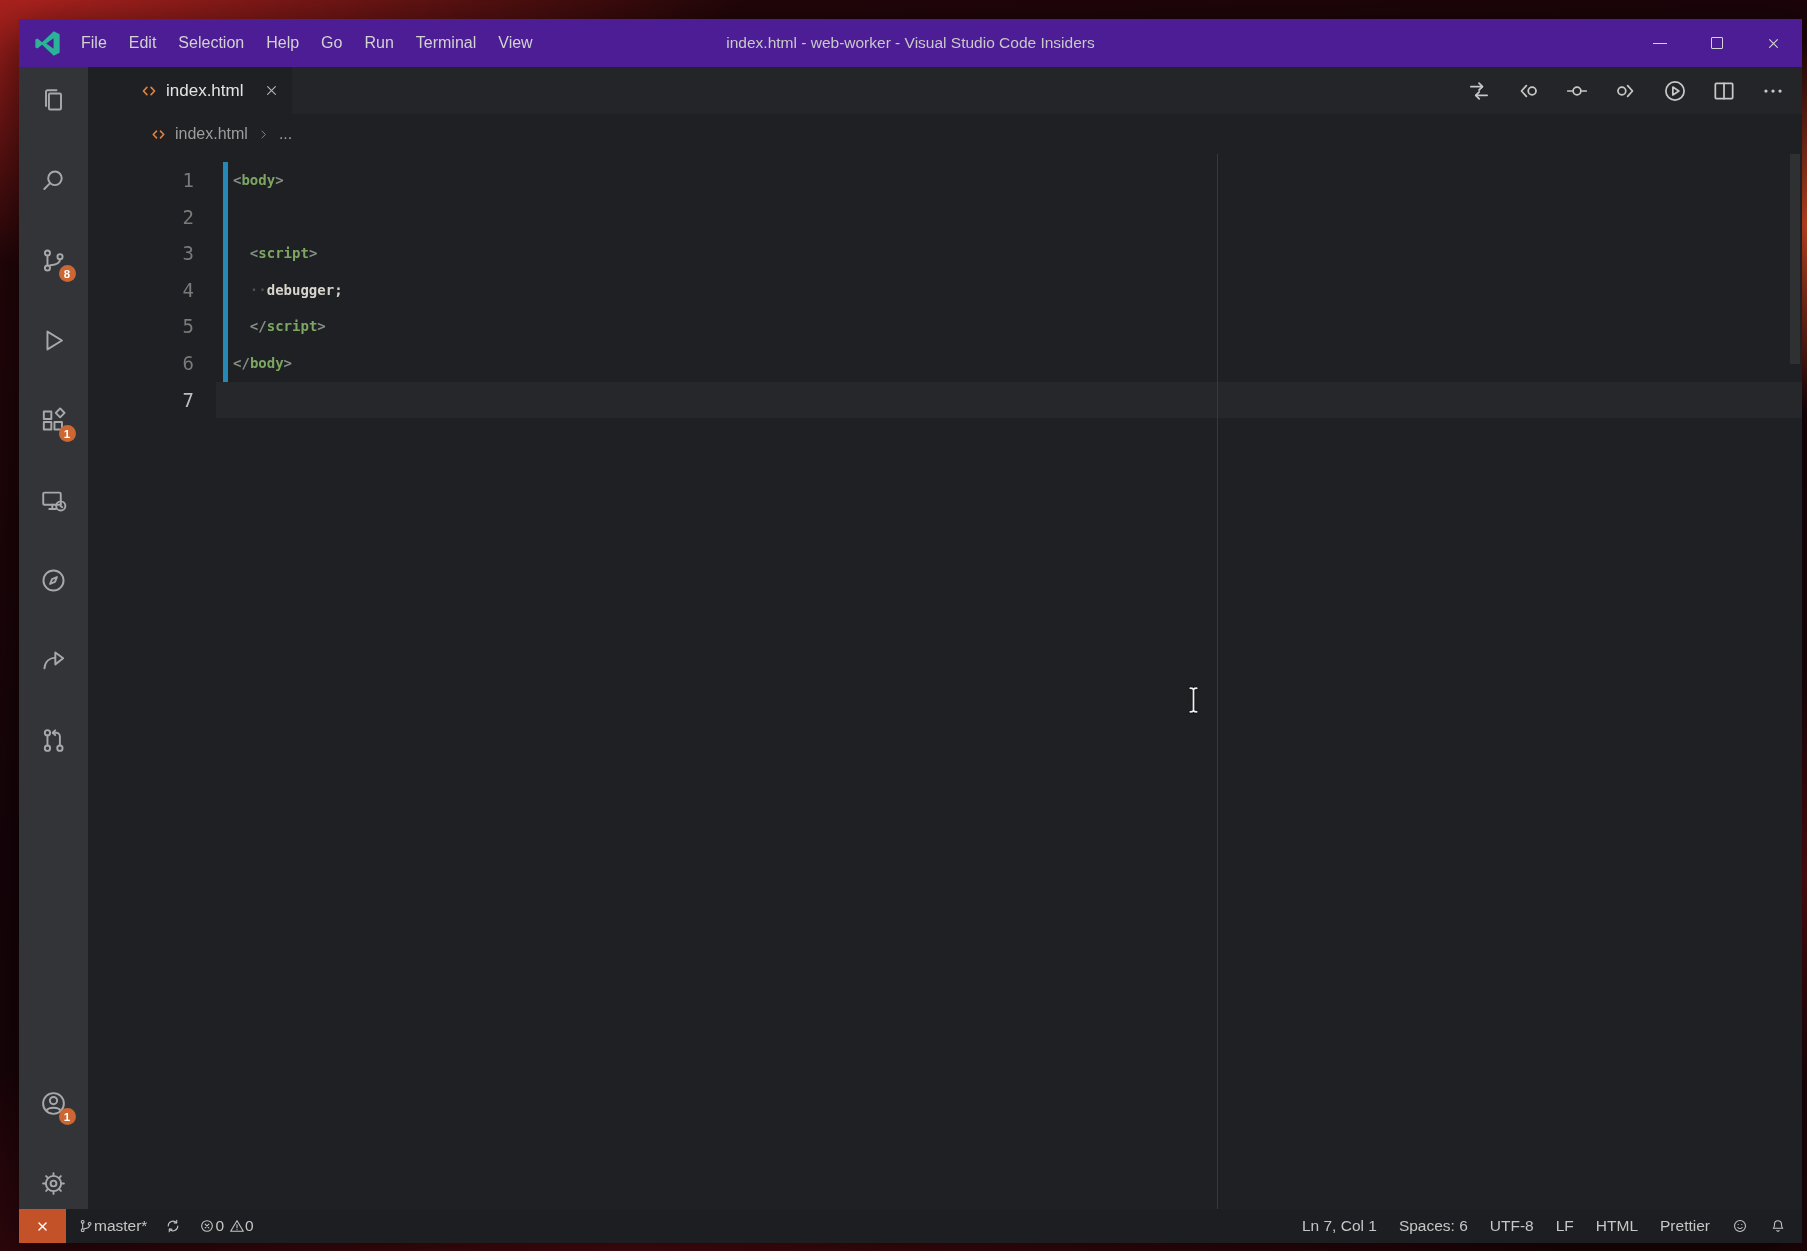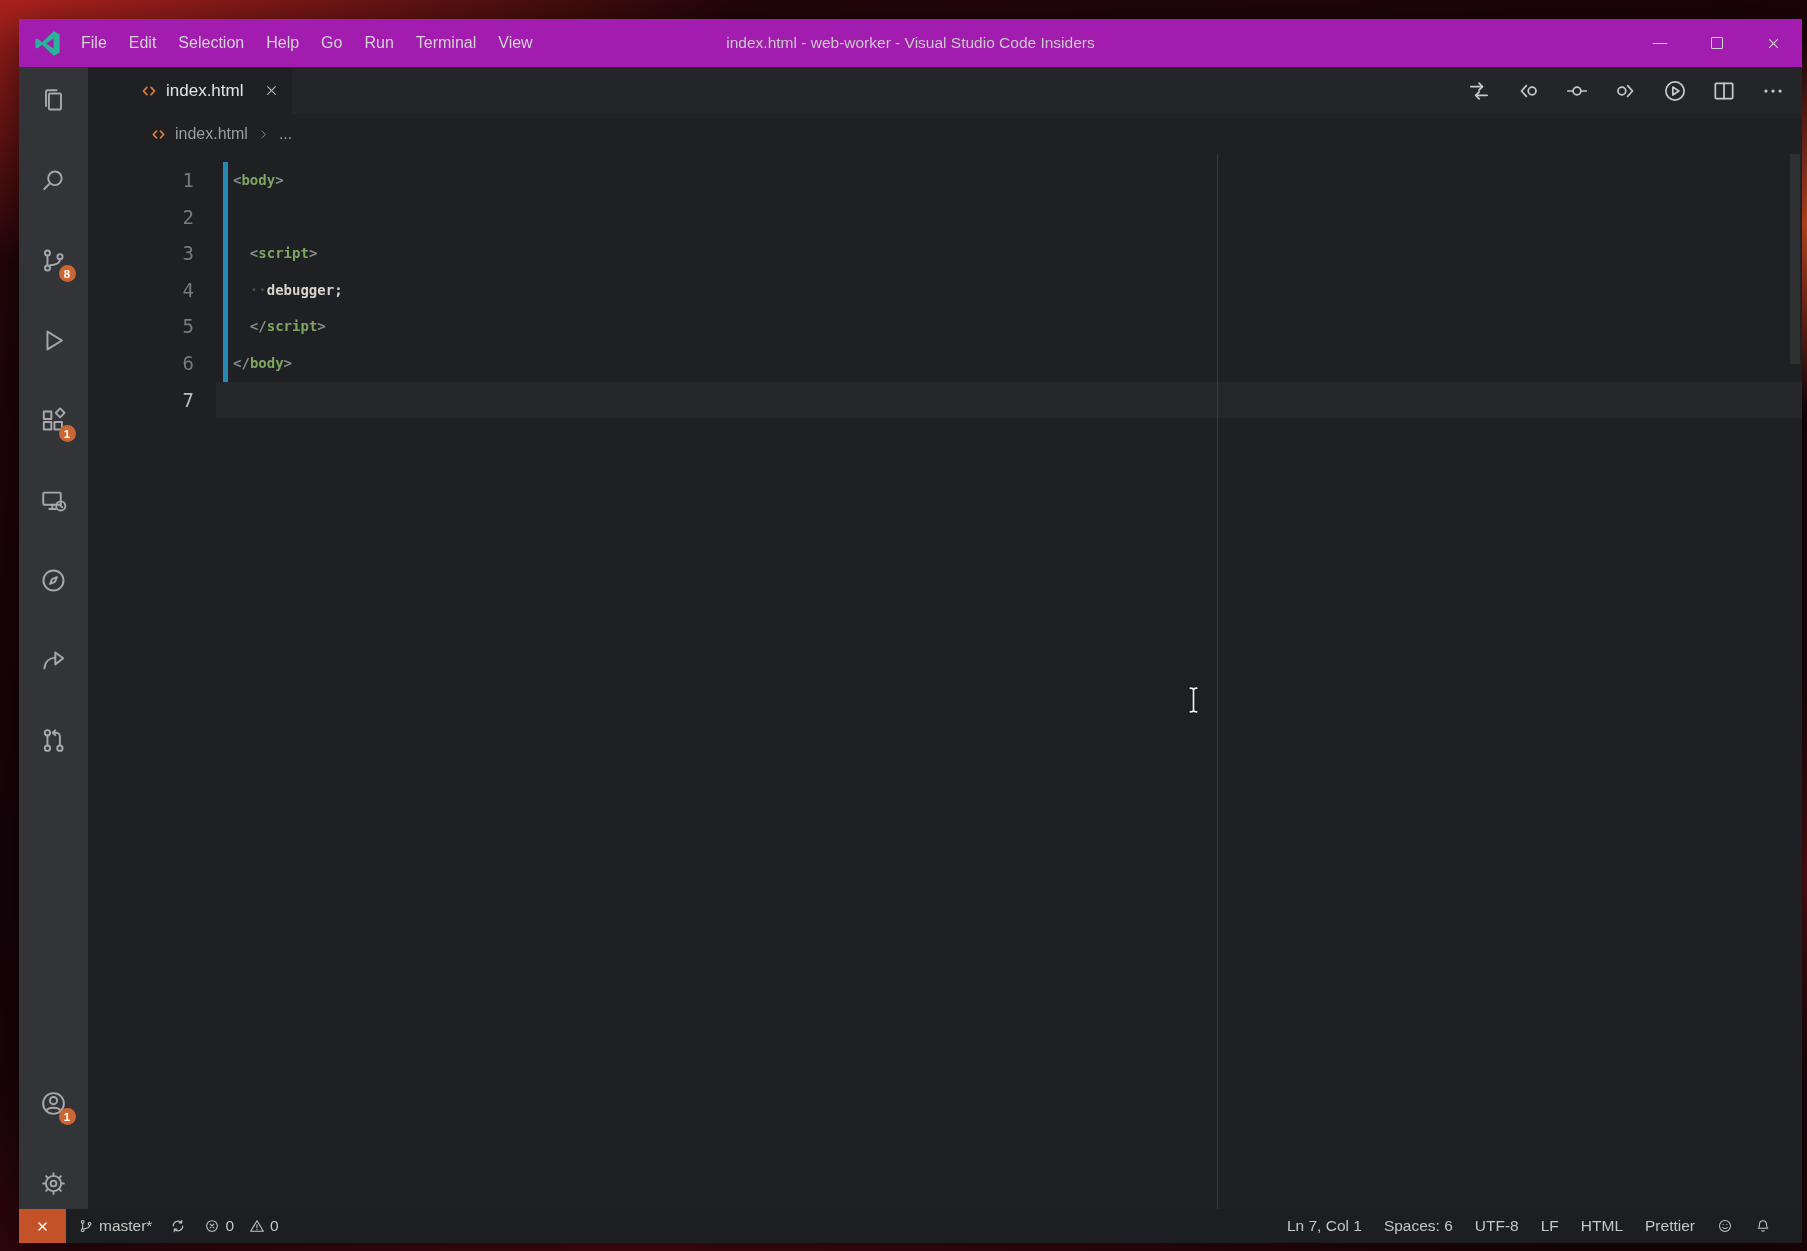--- a/index.html
+++ b/index.html
@@ -18,21 +18,21 @@
   .icon { display:inline-flex; align-items:center; justify-content:center; }
   .icon svg { width:100%; height:100%; display:block; }
 
   .window {
     position:absolute; left:19px; top:19px; width:1783px; height:1224px;
     background:#1f2023; box-shadow:0 10px 48px rgba(0,0,0,.65);
     display:flex; flex-direction:column;
   }
 
   
-  .titlebar { height:48px; flex:none; background:#a21caf; display:flex; align-items:center; position:relative; }
+  .titlebar { height:48px; flex:none; background:#4c1d95; display:flex; align-items:center; position:relative; }
   .logo { width:27px; height:27px; margin-left:15px; flex:none; }
   .menus { display:flex; align-items:center; height:100%; margin-left:9px; }
   .menu-item { padding:0 11px; height:100%; display:flex; align-items:center; font-size:16px; color:#d2d2d2; cursor:pointer; }
   .win-title { position:absolute; left:50%; top:50%; transform:translate(-50%,-50%); font-size:15.5px; color:#c9c9c9; white-space:nowrap; }
   .win-controls { margin-left:auto; display:flex; height:100%; }
   .win-btn { width:57px; height:100%; display:flex; align-items:center; justify-content:center; color:#d4d4d4; cursor:pointer; }
   .glyph-min { display:block; width:14px; height:0; border-top:1.4px solid currentColor; }
   .glyph-max { display:block; width:12px; height:12px; border:1.4px solid currentColor; border-radius:1px; }
   .close-glyph { width:17px; height:17px; }
 
@@ -85,22 +85,22 @@
   .ibeam { position:absolute; left:1065px; top:531px; width:17px; height:30px; color:#efefef;
     filter:drop-shadow(0 0 1px rgba(0,0,0,.9)); z-index:5; }
 
   
   .statusbar { height:34px; flex:none; background:#1d1e21; display:flex; align-items:center;
     font-size:15.5px; color:#c6c6c6; }
   .remote { width:47px; height:100%; flex:none; background:var(--remote-indicator-bg,#c45229);
     color:#fff; display:flex; align-items:center; justify-content:center; cursor:pointer; }
   .sb-remote-icon { width:17px; height:17px; }
   .sb-left { display:flex; align-items:center; gap:18px; padding-left:12px; }
-  .sb-right { margin-left:auto; display:flex; align-items:center; gap:22px; padding-right:31px; }
-  .sb-item { display:flex; align-items:center; gap:5px; cursor:pointer; white-space:nowrap;justify-content:space-between; }
+  .sb-right { margin-left:auto; display:flex; align-items:center; gap:22px; padding-right:16px; }
+  .sb-item { display:flex; align-items:center; cursor:pointer; white-space:nowrap;justify-content:space-between; }
   .sb-icon { width:16px; height:16px; }
   .sb-gap { width:5px; }
 </style>
 </head>
 <body>
 
 <div class="window">
 
   <div class="titlebar">
     <span class="logo icon">

